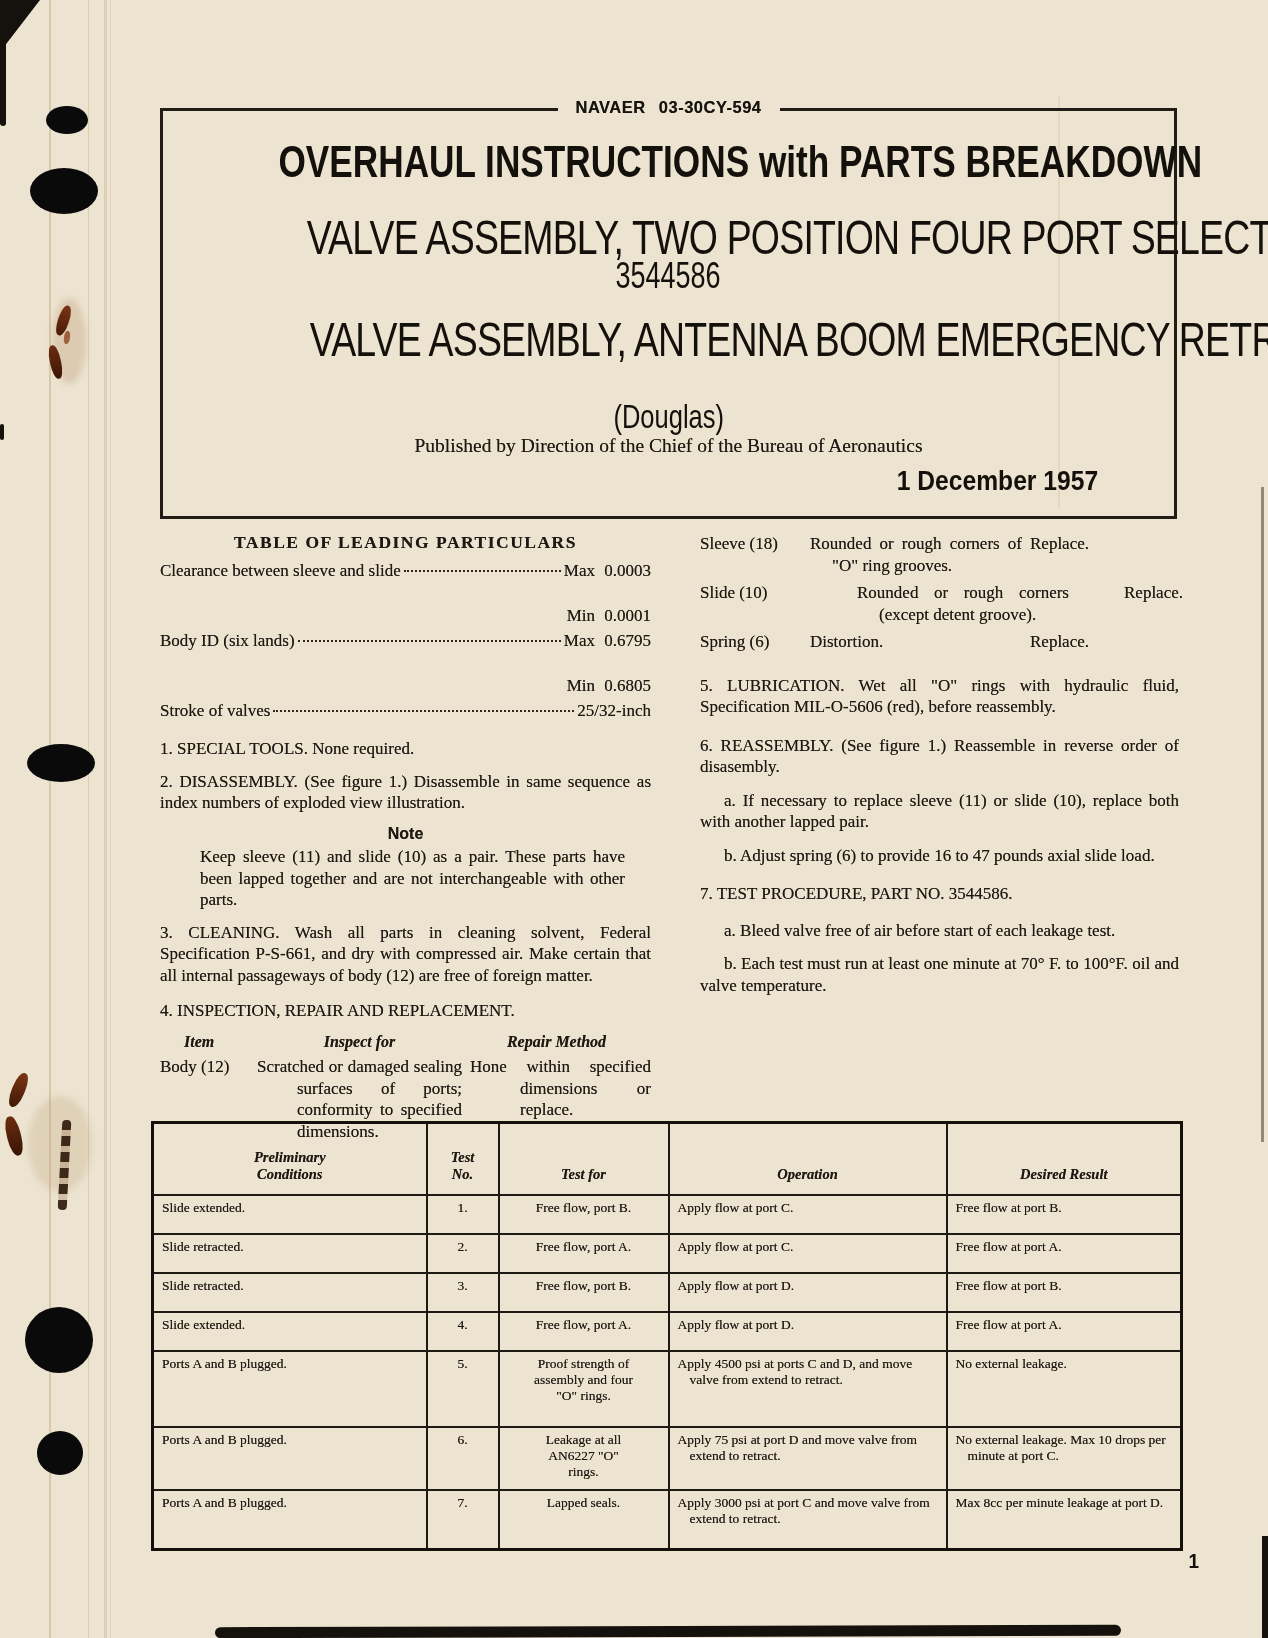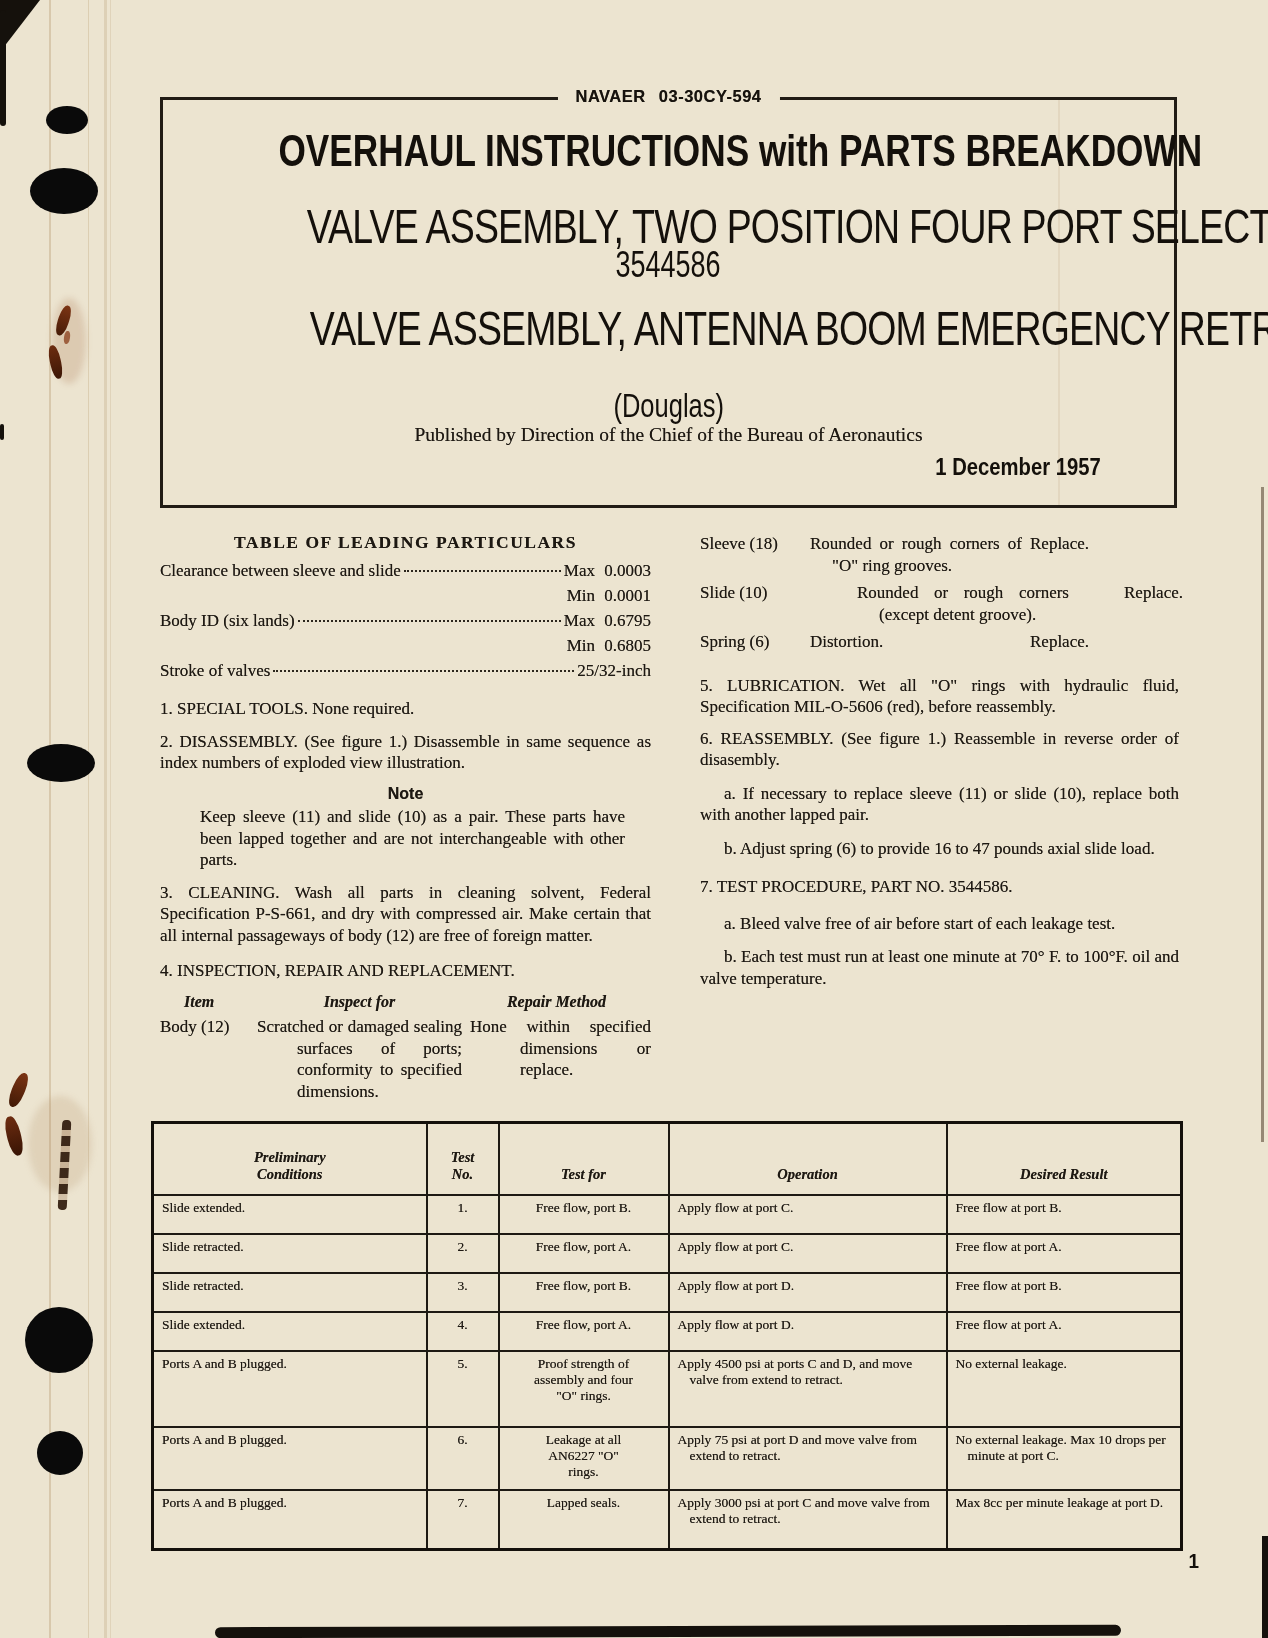--- a/index.html
+++ b/index.html
@@ -22,53 +22,53 @@
 
   
   .hole{position:absolute;background:#0a0a0a;border-radius:50%;}
   .crease{position:absolute;top:0;bottom:0;width:2px;background:rgba(164,130,78,.28);}
   .edge{position:absolute;background:#15110c;}
   .ink{position:absolute;border-radius:45%;}
   .ink-smudge{position:absolute;border-radius:50%;filter:blur(3px);}
 
   
   .title-box{
-    position:absolute;left:160px;top:97px;width:1017px;height:411px;
+    position:absolute;left:160px;top:108px;width:1017px;height:411px;
     border:3px solid var(--rule);
   }
   .doc-number{
     position:absolute;top:-13px;left:50%;transform:translateX(-50%);
     background:var(--paper);padding:0 18px;white-space:nowrap;
     font-family:"Liberation Sans",sans-serif;font-weight:bold;
     font-size:16.5px;letter-spacing:.5px;word-spacing:8px;color:#16120d;
   }
   .cline{position:absolute;left:0;right:0;text-align:center;white-space:nowrap;}
   .cond{display:inline-block;transform-origin:50% 50%;white-space:nowrap;
         font-family:"Liberation Sans",sans-serif;color:#14100b;}
   .t-main{font-size:44px;font-weight:bold;transform:scaleX(.80);letter-spacing:0;}
   .t-sub {font-size:48px;font-weight:normal;transform:scaleX(.78);letter-spacing:-1px;}
   .t-num {font-size:36px;font-weight:normal;transform:scaleX(.75);}
   .t-mfr {font-size:34px;font-weight:normal;transform:scaleX(.75);}
   .t-pub {font-family:"Liberation Serif",serif;font-size:19.5px;}
   .t-date{position:absolute;right:62px;font-family:"Liberation Sans",sans-serif;
-          font-weight:bold;font-size:23px;text-decoration:underline;}
+          font-weight:bold;font-size:28px;text-decoration:underline;}
   .t-date .cond{transform:scaleX(.88);}
 
   
   .col{position:absolute;font-size:17px;line-height:21.5px;text-align:justify;}
   #col-left {left:160px;top:530px;width:491px;}
   #col-right{left:700px;top:533px;width:479px;}
 
   .lp-head{text-align:center;font-weight:bold;font-size:17.5px;
            letter-spacing:1.5px;line-height:24px;margin-bottom:4px;}
   .lp-row{display:flex;align-items:baseline;line-height:25px;}
   .lp-label{white-space:nowrap;}
   .lp-dots{flex:1;border-bottom:2.6px dotted #2c261d;margin:0 3px;transform:translateY(-4px);}
   .lp-value{white-space:nowrap;word-spacing:5px;}
-  .lp-sub{text-align:right;line-height:25px;word-spacing:5px;}
+  .lp-sub{text-align:right;line-height:25px;word-spacing:5px;margin-top:20px;}
 
   .para{margin-top:11px;}
   .para.first{margin-top:15px;}
   .sub-para{margin-top:12px;text-indent:24px;}
   .note-label{margin-top:9px;text-align:center;font-family:"Liberation Sans",sans-serif;
               font-weight:bold;font-size:16px;}
   .note-body{margin:2px 26px 0 40px;text-align:justify;}
 
   
   .insp-head{display:flex;margin-top:9px;font-style:italic;font-weight:bold;font-size:16px;}
@@ -233,21 +233,21 @@
         </span>
       <span class="c3">Replace.</span>
     </div>
     <div class="insp-row">
       <span class="c1">Spring (6)</span>
       <span class="c2">Distortion.</span>
       <span class="c3">Replace.</span>
     </div>
 
     <div class="para" style="margin-top:22px;">5.  LUBRICATION. Wet all "O" rings with hydraulic fluid, Specification MIL-O-5606 (red), before reassembly.</div>
-    <div class="para" style="margin-top:10px;">6.  REASSEMBLY. (See figure 1.) Reassemble in reverse order of disasembly.</div>
+    <div class="para" style="margin-top:17px;">6.  REASSEMBLY. (See figure 1.) Reassemble in reverse order of disasembly.</div>
     <div class="sub-para">a.  If necessary to replace sleeve (11) or slide (10), replace both with another lapped pair.</div>
     <div class="sub-para">b.  Adjust spring (6) to provide 16 to 47 pounds axial slide load.</div>
     <div class="para" style="margin-top:17px;">7.  TEST PROCEDURE, PART NO. 3544586.</div>
     <div class="sub-para" style="margin-top:15px;">a.  Bleed valve free of air before start of each leakage test.</div>
     <div class="sub-para">b.  Each test must run at least one minute at 70° F. to 100°F. oil and valve temperature.</div>
   </div>
 
   <table id="test-table" class="txt">
     <colgroup>
       <col style="width:274px">

